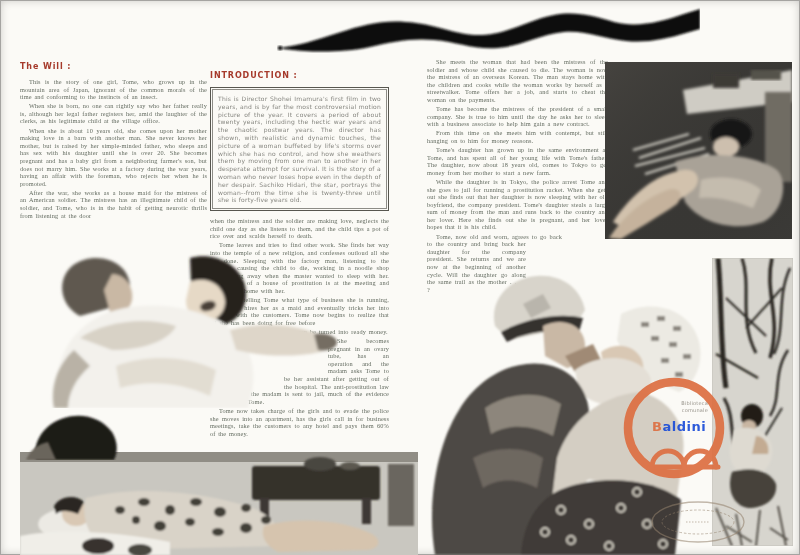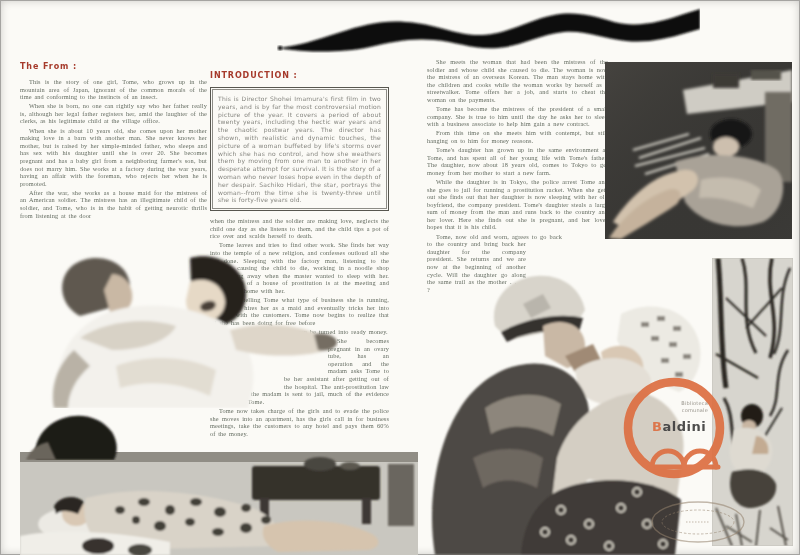--- a/index.html
+++ b/index.html
@@ -34,21 +34,21 @@
   .r3{width:90px;height:62px;}
   
   .abs{position:absolute;}
   
   .wm{position:absolute;left:622px;top:377px;width:106px;height:110px;opacity:.93;z-index:9;}
   .wm-small{position:absolute;left:20px;top:23px;width:66px;text-align:right;
             font:5px/6.5px "DejaVu Sans",sans-serif;color:#918d85;letter-spacing:.2px;filter:blur(.35px);}
   .wm-name{position:absolute;left:30px;top:43px;font:bold 13px/13px "DejaVu Sans",sans-serif;
            letter-spacing:.5px;filter:blur(.25px);}
   .wm-name .ini{color:#dd7043;}
-  .wm-name .rest{color:#404040;}
+  .wm-name .rest{color:#1d4ed8;}
 </style>
 </head>
 <body>
 
 <div class="spread">
 
   <svg class="abs" style="left:276px;top:1px;width:424px;height:52px;z-index:3" viewBox="0 0 424 52">
     <defs>
         <filter id="bk">
           <feGaussianBlur stdDeviation="1.1"></feGaussianBlur>
@@ -242,21 +242,21 @@
           <circle cx="146" cy="292" r="4"></circle>
           <circle cx="184" cy="298" r="4"></circle>
         <circle cx="238" cy="296" r="4"></circle>
           <circle cx="120" cy="284" r="4"></circle>
           <circle cx="212" cy="244" r="4"></circle>
       </g>
     </g>
   </svg>
 
   <div class="col col1">
-    <div class="red-head">The From :</div>
+    <div class="red-head">The Will :</div>
     <p class="body-p">This is the story of one girl, Tome, who grows up in the mountain area of Japan, ignorant of the common morals of the time and conforming to the instincts of an insect.</p>
     <p class="body-p">When she is born, no one can rightly say who her father really is, although her legal father registers her, amid the laughter of the clerks, as his legitimate child at the village office.</p>
     <p class="body-p">When she is about 10 years old, she comes upon her mother making love in a barn with another man.  She never knows her mother, but is raised by her simple-minded father, who sleeps and has sex with his daughter until she is over 20.  She becomes pregnant and has a baby girl from a neighboring farmer's son, but does not marry him.  She works at a factory during the war years, having an affair with the foreman, who rejects her when he is promoted.</p>
     <p class="body-p">After the war, she works as a house maid for the mistress of an American soldier.  The mistress has an illegitimate child of the soldier, and Tome, who is in the habit of getting neurotic thrills from listening at the door</p>
   </div>
 
   <div class="col col2">
     <div class="red-head">INTRODUCTION :</div>
     <div class="intro-box">
       <p class="intro-p">This is Director Shohei Imamura's first film in two years, and is by far the most controversial motion picture of the year.  It covers a period of about twenty years, including the hectic war years and the chaotic postwar years.  The director has shown, with realistic and dynamic touches, the picture of a woman buffeted by life's storms over which she has no control, and how she weathers them by moving from one man to another in her desperate attempt for survival.  It is the story of a woman who never loses hope even in the depth of her despair.  Sachiko Hidari, the star, portrays the woman--from the time she is twenty-three until she is forty-five years old.</p>

